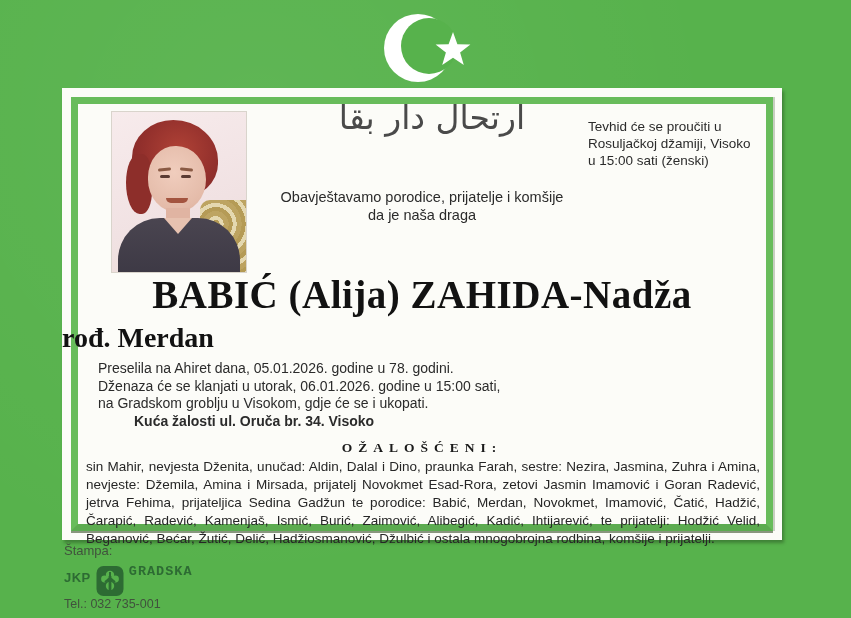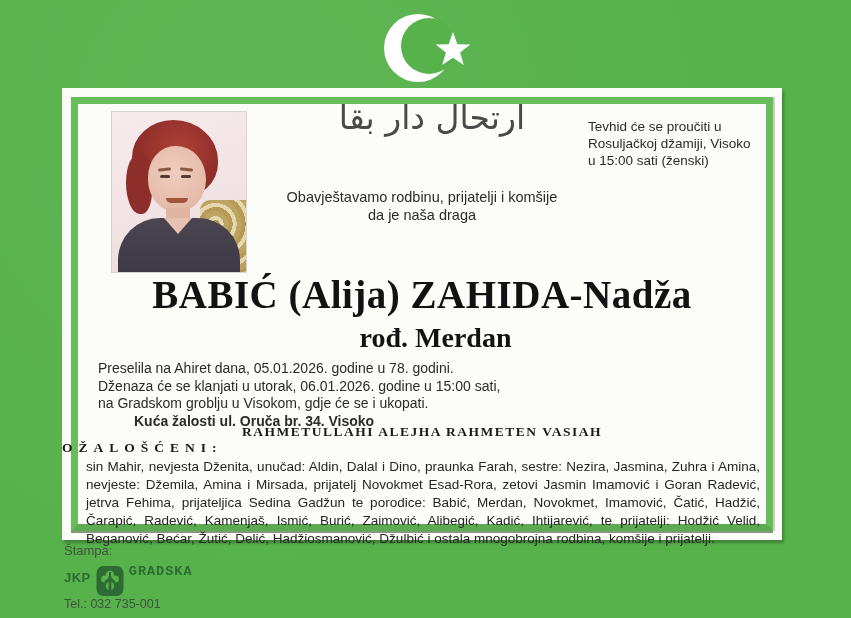--- a/index.html
+++ b/index.html
@@ -105,42 +105,43 @@
   
   .name {
     position: absolute; left: 0; top: 184px; width: 100%;
     text-align: center;
     font-family: "Liberation Serif", serif;
     font-weight: bold; font-size: 39px; color: #121212;
     letter-spacing: 0.5px;
   }
   .maiden {
     position: absolute; left: 0; top: 234px; width: 100%;
-    text-align: center;
-    font-family: "Liberation Serif", serif;
-    font-weight: bold; font-size: 28px; color: #121212; padding-left: 27px;
+    text-align: left;
+    font-family: "Liberation Serif", serif;
+    font-weight: bold; font-size: 28px; color: #121212;
   }
 
   
   .details {
     position: absolute; left: 36px; top: 272px; width: 560px;
     font-size: 14px; line-height: 17.5px; color: #2b2b2b;
   }
   .details .bold { font-weight: bold; padding-left: 36px; }
 
   
   .rahmet {
     position: absolute; left: 0; top: 336px; width: 100%;
     text-align: center;
     font-family: "Liberation Serif", serif;
     font-weight: bold; font-size: 13.5px; color: #1a1a1a;
     letter-spacing: 1.5px;
   }
   .mourners-heading {
     position: absolute; left: 0; top: 352px; width: 100%;
+    text-align: center;
     font-family: "Liberation Serif", serif;
     font-weight: bold; font-size: 13.5px; color: #1a1a1a;
     letter-spacing: 6px;
   }
 
   
   .mourners {
     position: absolute; left: 24px; top: 370px; width: 674px;
     font-size: 13.5px; line-height: 18px; color: #262626;
     text-align: justify;
@@ -209,35 +210,34 @@
 
     <div class="arabic" dir="rtl">ارتحال دار بقا</div>
 
     <div class="tevhid">
       <div>Tevhid će se proučiti u</div>
       <div>Rosuljačkoj džamiji, Visoko</div>
       <div>u 15:00 sati (ženski)</div>
     </div>
 
     <div class="announcement">
-      <div>Obavještavamo rodbinu, prijatelji i komšije</div>
+      <div>Obavještavamo porodice, prijatelje i komšije</div>
       <div>da je naša draga</div>
     </div>
 
     <div class="name">BABIĆ (Alija) ZAHIDA-Nadža</div>
     <div class="maiden">rođ. Merdan</div>
 
     <div class="details">
       <div>Preselila na Ahiret dana, 05.01.2026. godine u 78. godini.</div>
       <div>Dženaza će se klanjati u utorak, 06.01.2026. godine u 15:00 sati,</div>
       <div>na Gradskom groblju u Visokom, gdje će se i ukopati.</div>
       <div class="bold">Kuća žalosti ul. Oruča br. 34. Visoko</div>
     </div>
 
-    <div class="rahmet">RAHMETULLAHI ALEJHA RAHMETEN VASIAH</div>
     <div class="mourners-heading">OŽALOŠĆENI:</div>
 
     <p class="mourners">sin Mahir, nevjesta Dženita, unučad: Aldin, Dalal i Dino, praunka Farah, sestre: Nezira, Jasmina, Zuhra i Amina, nevjeste: Džemila, Amina i Mirsada, prijatelj Novokmet Esad-Rora, zetovi Jasmin Imamović i Goran Radević, jetrva Fehima, prijateljica Sedina Gadžun te porodice: Babić, Merdan, Novokmet, Imamović, Čatić, Hadžić, Čarapić, Radević, Kamenjaš, Ismić, Burić, Zaimović, Alibegić, Kadić, Ihtijarević, te prijatelji: Hodžić Velid, Beganović, Bećar, Žutić, Delić, Hadžiosmanović, Džulbić i ostala mnogobrojna rodbina, komšije i prijatelji.</p>
   </div>
 
   <div class="stampa">Štampa:</div>
 
   <div class="logo-row">
     <span class="jkp">JKP</span>
 

